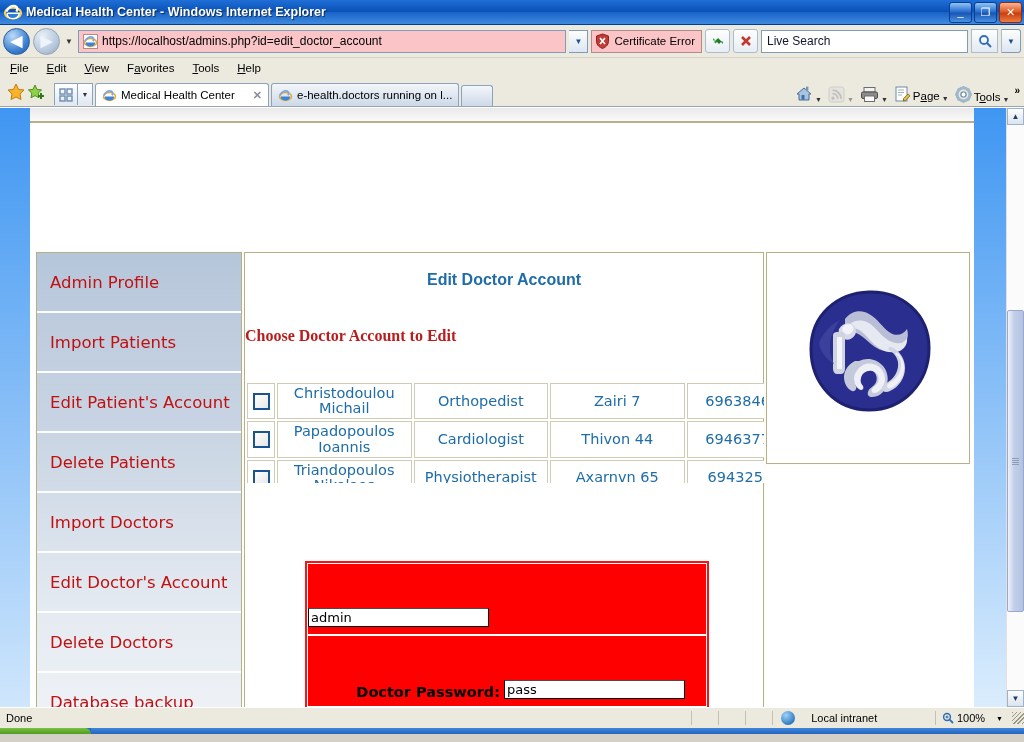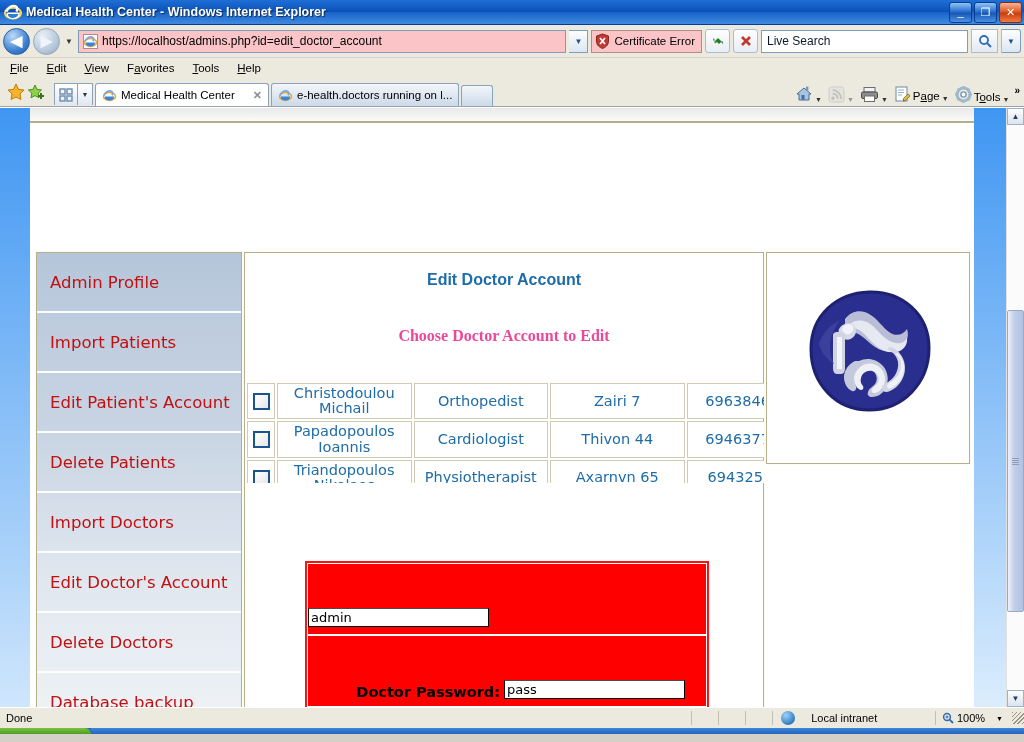--- a/index.html
+++ b/index.html
@@ -76,21 +76,21 @@
 
   #sidebar{left:36px;top:144px;width:204px;height:572px;overflow:hidden;}
   #sidebar .inner{background:linear-gradient(#b6c6da 0%,#c8d4e3 30%,#e4eaf1 62%,#f2f5f8 88%,#fff 100%);height:100%;}
   .sb-item{height:60px;display:flex;align-items:center;padding-left:13px;border-bottom:2px solid #fdfdfd;box-sizing:border-box;}
   .sb-item span{color:#c20f0f;font-size:16.5px;font-family:"DejaVu Sans",sans-serif;white-space:nowrap;}
 
   #content{left:244px;top:144px;width:518px;height:572px;}
   #logopanel{left:766px;top:144px;width:202px;height:210px;}
 
   .h1{text-align:center;color:#1e6ca8;font-size:16px;font-weight:bold;font-family:"Liberation Sans",sans-serif;margin-top:18px;}
-  .h2{text-align:center;color:#ec4899;font-size:16px;font-weight:bold;font-family:"Liberation Serif",serif;margin-top:38px;}
+  .h2{color:#b91c1c;font-size:16px;font-weight:bold;font-family:"Liberation Serif",serif;margin-top:38px;}
 
   
   #doctbl-wrap{position:absolute;left:245px;top:273px;width:519px;height:102px;overflow:hidden;}
   table.doct{border-collapse:separate;border-spacing:2px;width:578px;table-layout:fixed;}
   table.doct td{border:1px solid #cfcbb4;color:#1e6ca8;font-size:14.5px;text-align:center;
                 font-family:"DejaVu Sans",sans-serif;padding:2px 3px;background:#fff;line-height:1.05;}
   table.doct td.cb{width:22px;padding:2px;}
   .chk{width:13px;height:13px;border:2px solid #1a5490;background:linear-gradient(135deg,#fff,#e6e6e6);display:inline-block;vertical-align:middle;}
 
   .btn{background:linear-gradient(#fbfbfb,#eceaea);border:1px solid #1b4e8f;border-radius:3px;

